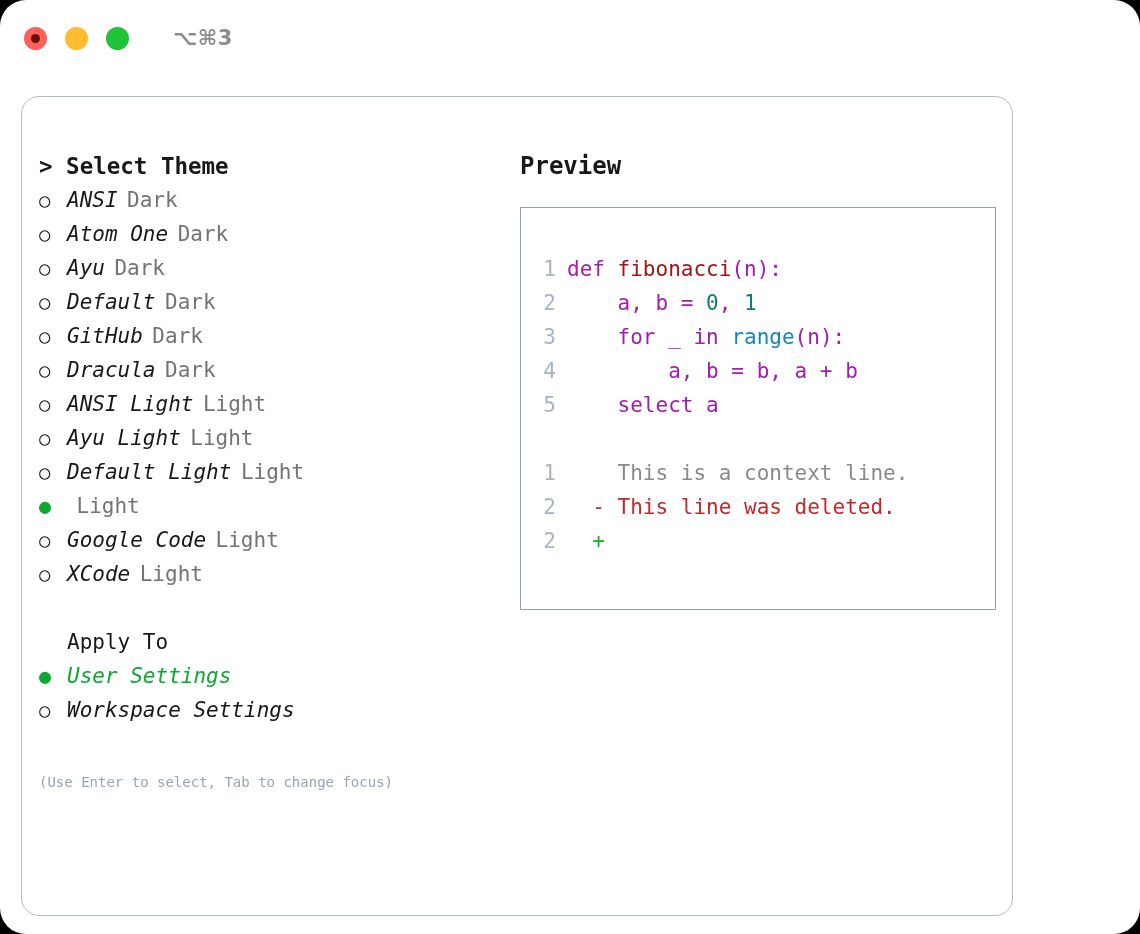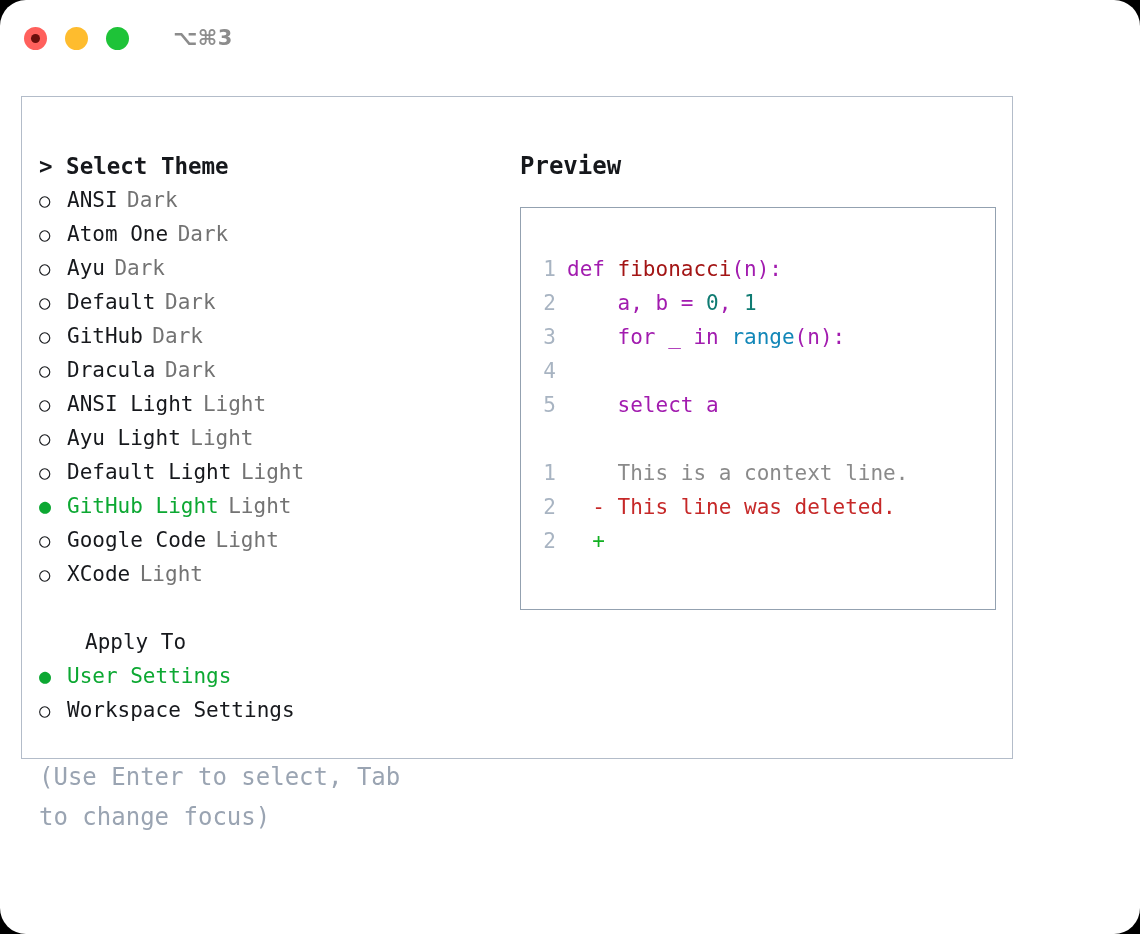--- a/index.html
+++ b/index.html
@@ -69,23 +69,23 @@
     letter-spacing: 0.5px;
     font-family: "DejaVu Sans", "Liberation Sans", sans-serif;
   }
 
   
   .panel {
     position: absolute;
     left: 21px;
     top: 96px;
     width: 992px;
-    height: 663px;
+    height: 820px;
     border: 1.6px solid #b3bcc9;
-    border-radius: 0;
+    border-radius: 18px;
     background: #ffffff;
   }
 
   .panel-inner {
     position: absolute;
     left: 17px;
     top: 52px;
     right: 0;
     bottom: 0;
     display: flex;
@@ -119,41 +119,40 @@
   .bullet {
     width: 28px;
     flex: 0 0 28px;
     font-size: 19px;
     color: #16181c;
     line-height: 34px;
   }
   .bullet.filled { color: #0ca832; font-size: 20px; }
   .bullet.blank  { color: transparent; }
 
-  .opt-name  { color: #16181c; }
+  .opt-name  { color: #16181c; font-style: italic; }
   .opt-name.selected { color: #0ca832; }
   .opt-tag   { color: #737373; padding-left: 9.5px; }
 
   .group-label {
     display: flex;
     align-items: baseline;
     height: 34px;
     line-height: 34px;
     font-size: 21px;
     color: #16181c;
     white-space: pre;
-    gap: 18px;
   }
 
   .spacer-row { height: 34px; }
 
   .hint {
-    margin-top: 30px;
-    font-size: 24px;
-    line-height: 40px;
+    margin-top: 38px;
+    font-size: 14px;
+    line-height: 34px;
     color: #9aa4b2;
     width: 404px;
   }
 
   
   .right-col {
     flex: 1 1 auto;
     padding-left: 16px;
   }
 
@@ -227,21 +226,21 @@
         <div class="opt-list" id="theme-list">
             <div class="opt-row"><span class="bullet">○</span><span class="opt-name">ANSI</span><span class="opt-tag">Dark</span></div>
             <div class="opt-row"><span class="bullet">○</span><span class="opt-name">Atom One</span><span class="opt-tag">Dark</span></div>
             <div class="opt-row"><span class="bullet">○</span><span class="opt-name">Ayu</span><span class="opt-tag">Dark</span></div>
             <div class="opt-row"><span class="bullet">○</span><span class="opt-name">Default</span><span class="opt-tag">Dark</span></div>
             <div class="opt-row"><span class="bullet">○</span><span class="opt-name">GitHub</span><span class="opt-tag">Dark</span></div>
             <div class="opt-row"><span class="bullet">○</span><span class="opt-name">Dracula</span><span class="opt-tag">Dark</span></div>
             <div class="opt-row"><span class="bullet">○</span><span class="opt-name">ANSI Light</span><span class="opt-tag">Light</span></div>
             <div class="opt-row"><span class="bullet">○</span><span class="opt-name">Ayu Light</span><span class="opt-tag">Light</span></div>
             <div class="opt-row"><span class="bullet">○</span><span class="opt-name">Default Light</span><span class="opt-tag">Light</span></div>
-            <div class="opt-row"><span class="bullet filled">●</span><span class="opt-name selected">GitHub Light</span><span class="opt-tag">Light</span></div>
+            <div class="opt-row"><span class="bullet filled">●</span><span class="opt-tag">Light</span></div>
             <div class="opt-row"><span class="bullet">○</span><span class="opt-name">Google Code</span><span class="opt-tag">Light</span></div>
             <div class="opt-row"><span class="bullet">○</span><span class="opt-name">XCode</span><span class="opt-tag">Light</span></div>
           </div>
 
         <div class="spacer-row"></div>
 
         <div class="group-label">
           <span class="bullet blank">○</span>
           <span>Apply To</span>
         </div>
@@ -255,21 +254,21 @@
       </div>
 
       <div class="right-col">
         <div class="preview-title">Preview</div>
 
         <div class="preview-box">
           <div id="code-block">
               <div class="code-line"><span class="lineno">1</span><span class="code-text">def </span><span class="tok-fn">fibonacci</span><span class="code-text">(n):</span></div>
               <div class="code-line"><span class="lineno">2</span><span class="code-text">    a, b = </span><span class="tok-num">0</span><span class="code-text">, </span><span class="tok-num">1</span></div>
               <div class="code-line"><span class="lineno">3</span><span class="code-text">    for _ in </span><span class="tok-builtin">range</span><span class="code-text">(n):</span></div>
-              <div class="code-line"><span class="lineno">4</span></div>
+              <div class="code-line"><span class="lineno">4</span><span class="code-text">        a, b = b, a + b</span></div>
               <div class="code-line"><span class="lineno">5</span><span class="code-text">    select a</span></div>
             </div>
           <div class="blank-line"></div>
           <div id="diff-block">
               <div class="code-line"><span class="lineno">1</span><span class="diff-ctx">    </span><span class="diff-ctx">This is a context line.</span></div>
               <div class="code-line"><span class="lineno">2</span><span class="diff-del">  - </span><span class="diff-del">This line was deleted.</span></div>
               <div class="code-line"><span class="lineno">2</span><span class="diff-add">  + </span></div>
             </div>
         </div>
       </div>

